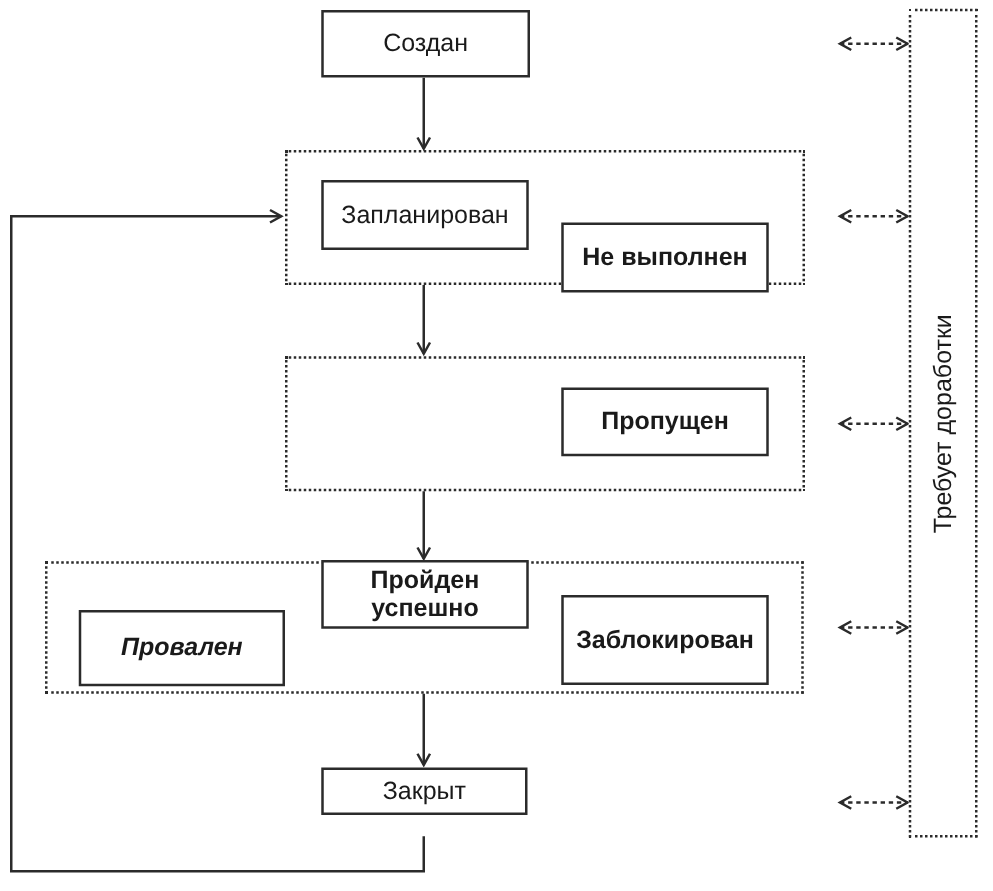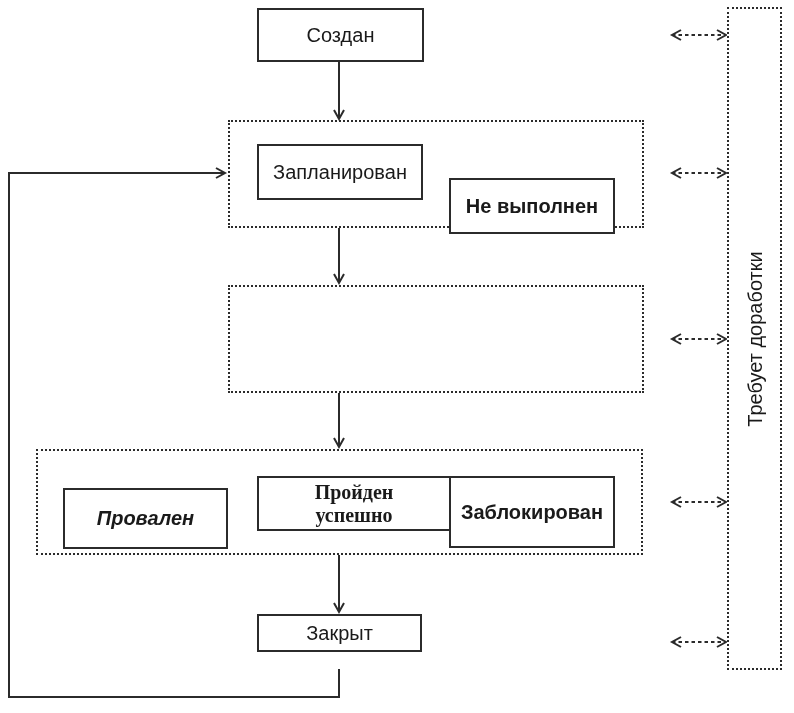--- a/index.html
+++ b/index.html
@@ -61,21 +61,21 @@
     font-size: 20px;
     color: #1a1a1a;
   }
   
   .n-created     { left: 257px; top:   8px; width: 167px; height: 54px; }
   .n-planned     { left: 257px; top: 144px; width: 166px; height: 56px; justify-content: center; }
   .n-notexec     { left: 449px; top: 144px; width: 166px; height: 56px; margin-top: 34px; }
   .n-inprogress  { left: 257px; top: 310px; width: 166px; height: 55px; }
   .n-skipped     { left: 449px; top: 310px; width: 166px; height: 55px; }
   .n-failed      { left:  63px; top: 488px; width: 165px; height: 61px; font-style: italic; }
-  .n-passed      { left: 257px; top: 476px; width: 194px; height: 55px; font-family: Liberation Serif, serif; }
+  .n-passed      { left: 257px; top: 448px; width: 166px; height: 55px; }
   .n-blocked     { left: 449px; top: 476px; width: 166px; height: 72px; }
   .n-closed      { left: 257px; top: 614px; width: 165px; height: 38px; }
   .n-passed span { display: inline-block; max-width: 110px; }
   
   .g-planning  { left: 228px; top: 120px; width: 416px; height: 108px; }
   .g-execution { left: 228px; top: 285px; width: 416px; height: 108px; }
   .g-result    { left:  36px; top: 449px; width: 607px; height: 106px; }
   
   .p-rework { left: 727px; top: 7px; width: 55px; height: 663px; }
 </style>
@@ -117,20 +117,23 @@
     <span>Создан</span>
   </div>
 
   <div class="node n-planned">
     <span>Запланирован</span>
   </div>
   <div class="node bold n-notexec">
     <span>Не выполнен</span>
   </div>
 
+  <div class="node bold n-skipped">
+    <span>Пропущен</span>
+  </div>
 
   <div class="node bold n-failed">
     <span>Провален</span>
   </div>
   <div class="node bold n-passed">
     <span>Пройден успешно</span>
   </div>
   <div class="node bold n-blocked">
     <span>Заблокирован</span>
   </div>

